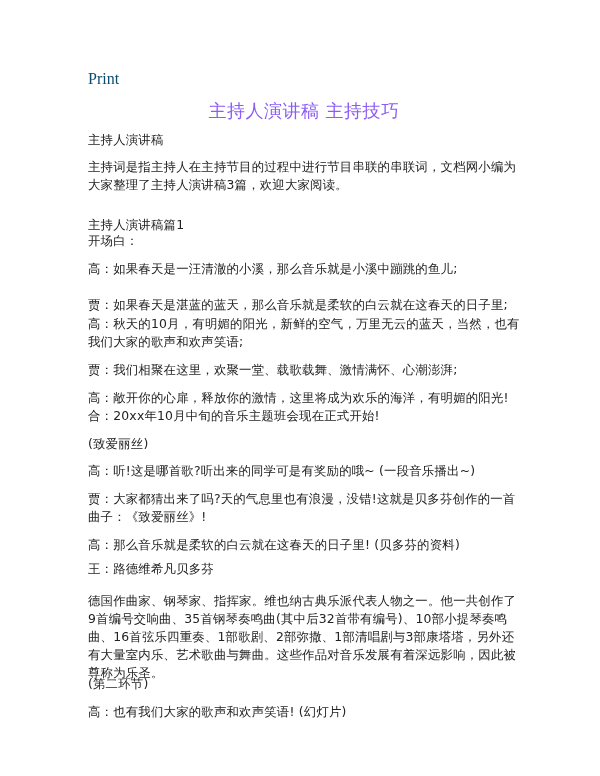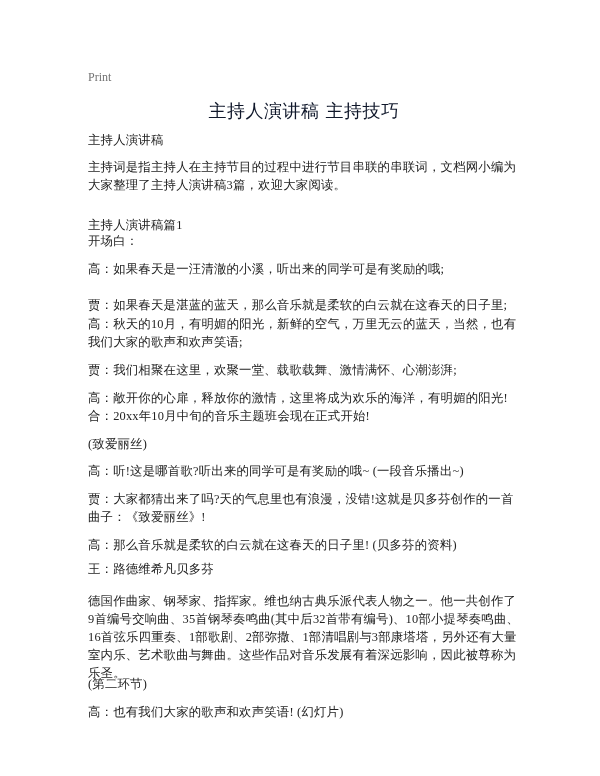--- a/index.html
+++ b/index.html
@@ -1,37 +1,37 @@
 <!DOCTYPE html>
 <html><head>
 <meta charset="utf-8">
 <style>
   html, body { margin: 0; padding: 0; background: #ffffff; }
   body { width: 600px; height: 776px; overflow: hidden; position: relative;
          font-family: "DejaVu Sans", "Liberation Sans", sans-serif; color: #1a1a1a; }
   .page { position: absolute; left: 88px; top: 0; width: 432px; }
   .print-label { position: absolute; top: 70px; left: 0; font-family: "Liberation Serif", "DejaVu Serif", serif;
-                 font-size: 12px; color: #737373; }
+                 font-size: 16px; color: #0c4a6e; }
   .doc-title { position: absolute; top: 99px; left: 0; width: 432px; text-align: center;
-               font-size: 18px; color: #0f172a; letter-spacing: 0.5px; }
+               font-size: 18px; color: #8b5cf6; letter-spacing: 0.5px; }
   .para { position: absolute; left: 0; width: 432px; font-size: 12.4px; line-height: 18px;
-          color: #222; letter-spacing: 0.2px; font-family: Liberation Serif, serif; }
+          color: #222; letter-spacing: 0.2px; }
 </style>
 </head>
 <body>
 
 <div class="page">
   <div class="print-label">Print</div>
   <div class="doc-title">主持人演讲稿 主持技巧</div>
 
   <div class="para" style="top:131px">主持人演讲稿</div>
   <div class="para" style="top:158px">主持词是指主持人在主持节目的过程中进行节目串联的串联词，文档网小编为大家整理了主持人演讲稿3篇，欢迎大家阅读。</div>
   <div class="para" style="top:216px">主持人演讲稿篇1</div>
   <div class="para" style="top:232px">开场白：</div>
-  <div class="para" style="top:260px">高：如果春天是一汪清澈的小溪，听出来的同学可是有奖励的哦;</div>
+  <div class="para" style="top:260px">高：如果春天是一汪清澈的小溪，那么音乐就是小溪中蹦跳的鱼儿;</div>
   <div class="para" style="top:296px">贾：如果春天是湛蓝的蓝天，那么音乐就是柔软的白云就在这春天的日子里;</div>
   <div class="para" style="top:315px">高：秋天的10月，有明媚的阳光，新鲜的空气，万里无云的蓝天，当然，也有我们大家的歌声和欢声笑语;</div>
   <div class="para" style="top:361px">贾：我们相聚在这里，欢聚一堂、载歌载舞、激情满怀、心潮澎湃;</div>
   <div class="para" style="top:389px">高：敞开你的心扉，释放你的激情，这里将成为欢乐的海洋，有明媚的阳光! 合：20xx年10月中旬的音乐主题班会现在正式开始!</div>
   <div class="para" style="top:435px">(致爱丽丝)</div>
   <div class="para" style="top:462px">高：听!这是哪首歌?听出来的同学可是有奖励的哦~ (一段音乐播出~)</div>
   <div class="para" style="top:490px">贾：大家都猜出来了吗?天的气息里也有浪漫，没错!这就是贝多芬创作的一首曲子：《致爱丽丝》!</div>
   <div class="para" style="top:536px">高：那么音乐就是柔软的白云就在这春天的日子里! (贝多芬的资料)</div>
   <div class="para" style="top:560px">王：路德维希凡贝多芬</div>
   <div class="para" style="top:592px">德国作曲家、钢琴家、指挥家。维也纳古典乐派代表人物之一。他一共创作了9首编号交响曲、35首钢琴奏鸣曲(其中后32首带有编号)、10部小提琴奏鸣曲、16首弦乐四重奏、1部歌剧、2部弥撒、1部清唱剧与3部康塔塔，另外还有大量室内乐、艺术歌曲与舞曲。这些作品对音乐发展有着深远影响，因此被尊称为乐圣。</div>

